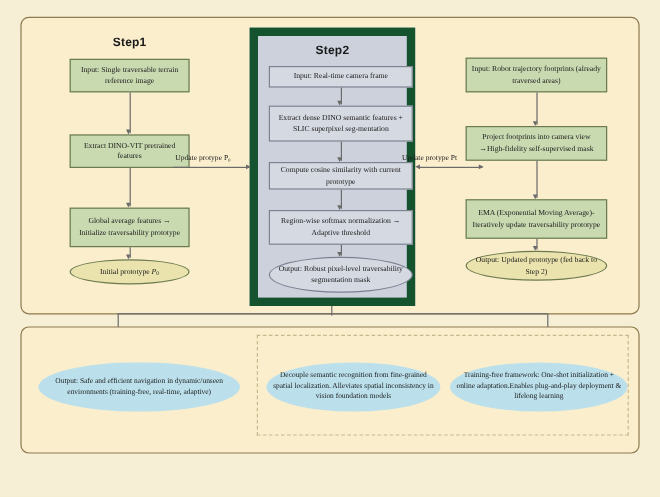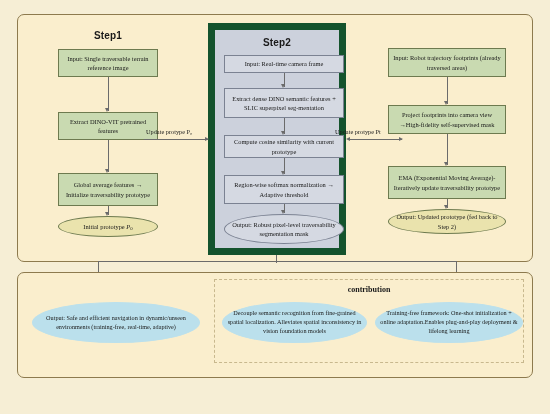--- a/index.html
+++ b/index.html
@@ -186,21 +186,20 @@
 
     <div class="vline" style="left:258px;top:240px;height:8px;"></div>
     <div class="vline" style="left:80px;top:246px;height:15px;"></div>
     <div class="vline" style="left:438px;top:246px;height:15px;"></div>
     <div class="hline" style="left:80px;top:246px;width:358px;"></div>
   </div>
 
   <div class="panel" id="bottom-panel">
 
     <div id="contribution-group"></div>
-    <div id="contribution-title">contribution</div>
 
     <div class="node oval-blue" style="left:14px;top:29px;width:168px;height:41px;font-size:6.2px;">Output: Safe and efficient navigation in dynamic/unseen environments (training-free, real-time, adaptive)</div>
 
     <div class="node oval-blue" style="left:204px;top:29px;width:145px;height:41px;font-size:6.2px;">Decouple semantic recognition from fine-grained spatial localization. Alleviates spatial inconsistency in vision foundation models</div>
 
     <div class="node oval-blue" style="left:357px;top:29px;width:148px;height:41px;font-size:6.2px;">Training-free framework: One-shot initialization + online adaptation.Enables plug-and-play deployment &amp; lifelong learning</div>
   </div>
 
 </div>
 

